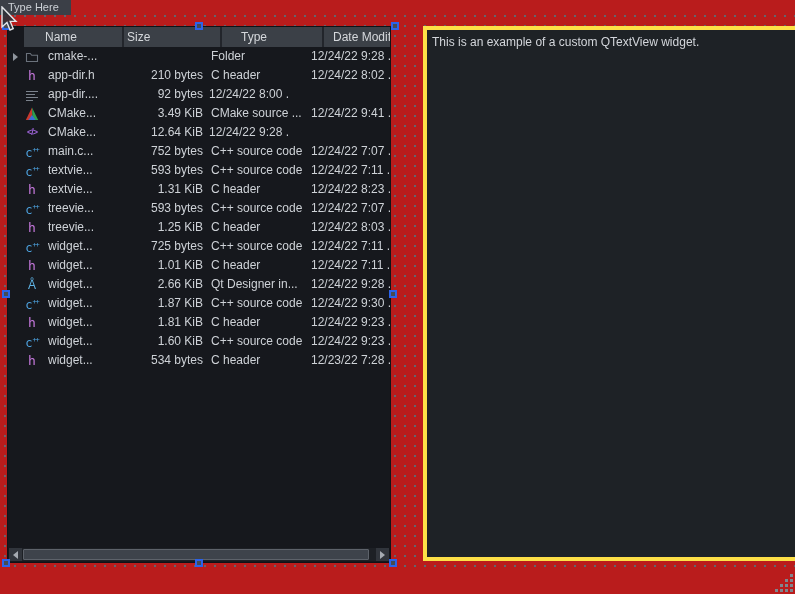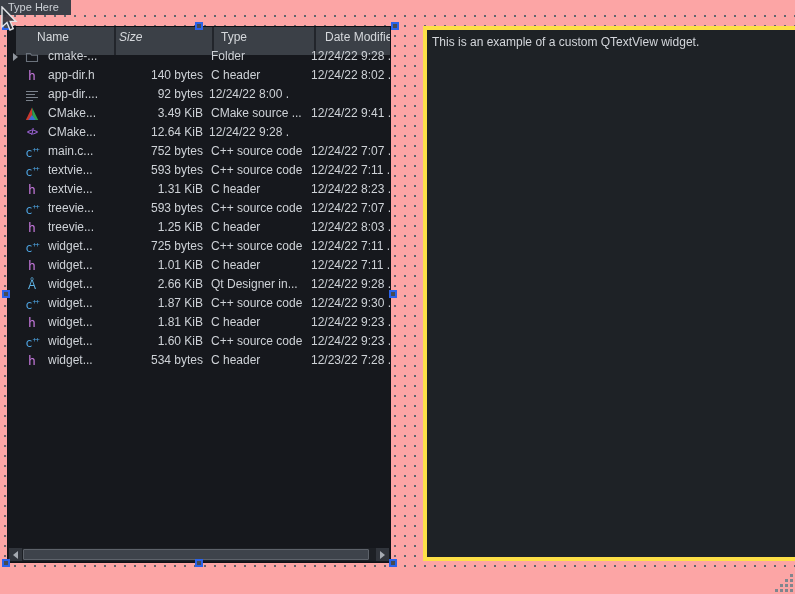--- a/index.html
+++ b/index.html
@@ -1,19 +1,19 @@
 <!DOCTYPE html>
 <html><head>
 <meta charset="utf-8">
 <style>
   html,body{margin:0;padding:0;background:#222428;}
   *{box-sizing:border-box;}
   #screen{
     position:relative;width:795px;height:594px;overflow:hidden;
-    background:#fca5a5;
+    background:#b91c1c;
     font-family:"Liberation Sans","DejaVu Sans",sans-serif;
     color:#ced2d7;cursor:default;user-select:none;
   }
   
   .dotgrid{
     position:absolute;left:0;top:15px;width:795px;height:553px;
     background-image:radial-gradient(circle at 1px 1px,#61666e 1px,transparent 1.4px);
     background-size:10px 10px;background-position:4px 0px;
   }
   
@@ -21,31 +21,31 @@
     position:absolute;left:0;top:0;width:71px;height:15px;
     background:#3b3f47;color:#ccd0d6;font-size:11px;line-height:15px;
     padding-left:8px;white-space:nowrap;
   }
   
   .treeview{
     position:absolute;left:7px;top:26px;width:384px;height:537px;
     background:#16181d;border:1px solid #101216;
   }
   .tv-header{
-    position:absolute;left:8px;top:0;right:0;height:28px;display:grid;
+    position:absolute;left:16px;top:0;right:0;height:20px;display:grid;
     grid-template-columns:100px 98px 102px 1fr;
   }
   .tvh-cell{
     background:#3b4047;color:#d5d8dc;font-size:12px;line-height:20px;
     white-space:nowrap;overflow:hidden;border-right:2px solid #22252b;
   }
   .tvh-cell:last-child{border-right:none;}
   .tvh-name{padding-left:21px;}
-  .tvh-size{padding-left:3px;font-style:italic;}
-  .tvh-type{padding-left:7px;}
+  .tvh-size{padding-left:3px;}
+  .tvh-type{padding-left:19px;}
   .tvh-date{padding-left:9px;}
   .tv-rows{position:absolute;left:0;top:20px;right:0;}
   .tv-row{
     display:grid;grid-template-columns:100px 98px 102px 1fr;
     height:19px;line-height:19px;font-size:12px;color:#ced2d7;
   }
   .cell{white-space:nowrap;overflow:hidden;}
   .c-namewrap{display:flex;align-items:center;}
   .caret{width:14px;display:flex;align-items:center;justify-content:center;flex:none;}
   .caret i{display:block;width:0;height:0;border-left:5px solid #8f959d;border-top:4px solid transparent;border-bottom:4px solid transparent;}
@@ -117,21 +117,21 @@
     <div class="cell c-date">12/24/22 9:28 .</div>
   </div>
         <div class="tv-row">
     <div class="cell c-namewrap">
       <span class="caret"></span>
       <span class="icon">
               <span class="ic-h">h</span>
             </span>
       <span class="c-name">app-dir.h</span>
     </div>
-    <div class="cell c-size">140 bytes</div>
+    <div class="cell c-size">210 bytes</div>
     <div class="cell c-type">C header</div>
     <div class="cell c-date">12/24/22 8:02 .</div>
   </div>
         <div class="tv-row">
     <div class="cell c-namewrap">
       <span class="caret"></span>
       <span class="icon">
               <svg width="14" height="14" viewBox="0 0 14 14">
                 <path stroke="#7c838d" stroke-width="1" d="M1 3.5h12M1 6.5h9M1 9.5h12M1 12.5h7" fill="none"></path>
               </svg>

